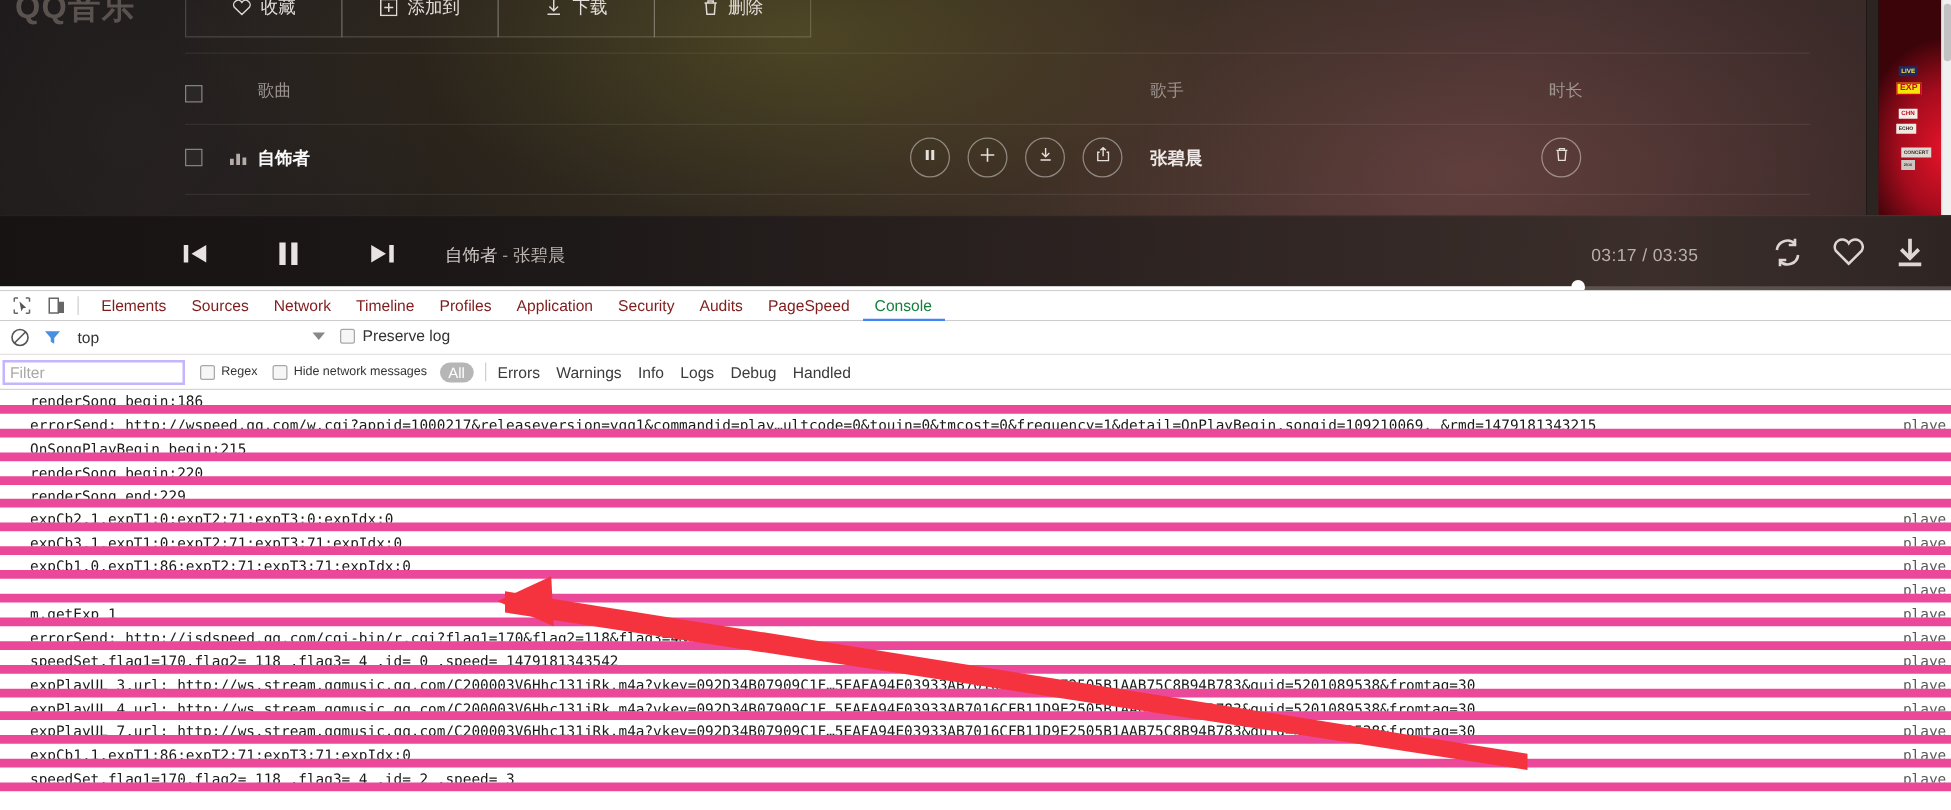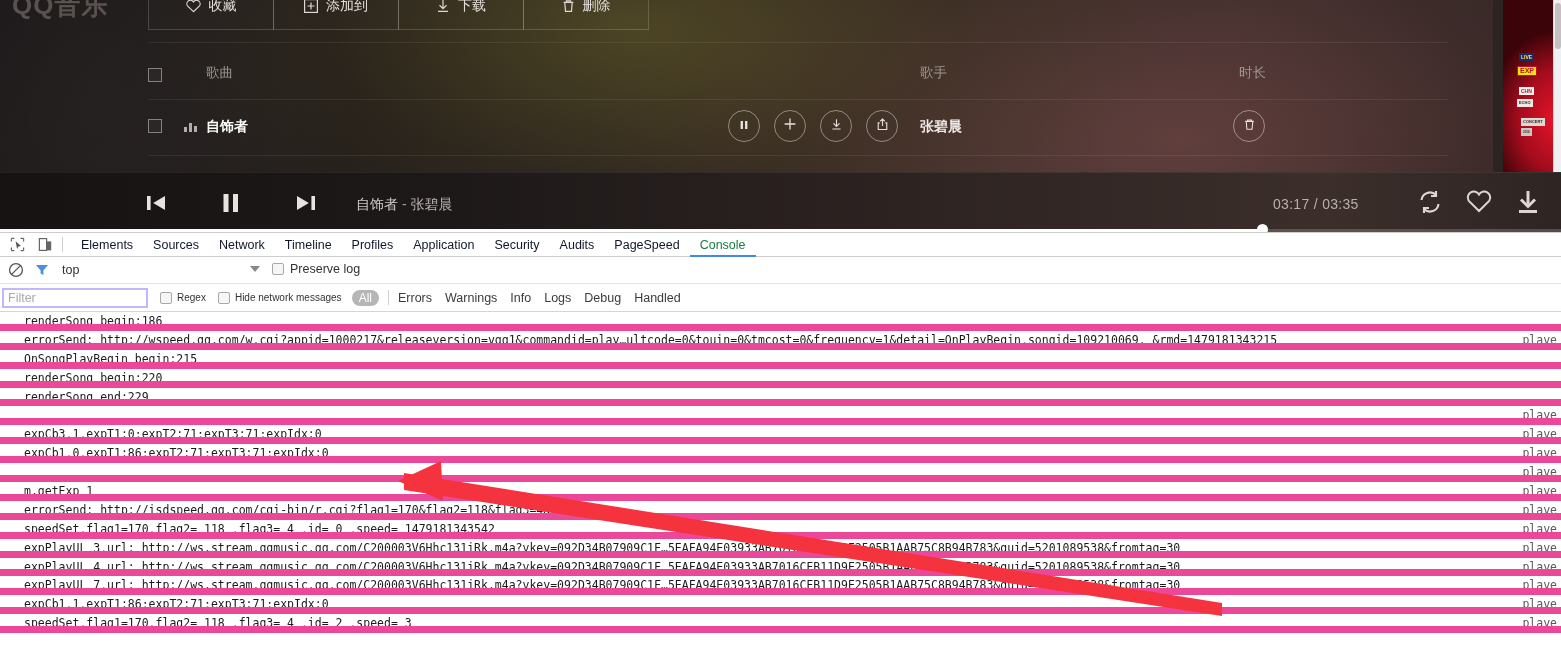--- a/index.html
+++ b/index.html
@@ -175,21 +175,21 @@
     border-bottom: 1px solid #cdcdcd;
     display: flex; align-items: center;
     background: #fff;
   }
   .dt-icnbtn {
     width: 22px; height: 20px; margin-left: 6px;
     display: flex; align-items: center; justify-content: center; cursor: pointer;
   }
   .dt-divider { width: 1px; height: 15px; background: #cfcfcf; margin: 0 8px 0 6px; }
   .dt-tab {
-    font-size: 12.5px; color: #0f172a; padding: 0 10px;
+    font-size: 12.5px; color: #7f1d1d; padding: 0 10px;
     height: 24px; line-height: 24px; cursor: pointer; white-space: nowrap;
   }
   .dt-tab.active { color: #15803d; box-shadow: inset 0 -2px 0 #4285f4; }
 
   .dt-ctxbar {
     position: relative; height: 27px;
     border-bottom: 1px solid #e3e3e3;
     display: flex; align-items: center; background: #fff;
   }
   .ban-icon { margin-left: 8px; width: 16px; height: 16px; cursor: pointer; }
@@ -517,20 +517,21 @@
         <div class="msg">
           <span class="txt">OnSongPlayBegin begin:215</span>
         </div>
         <div class="msg">
           <span class="txt">renderSong begin:220</span>
         </div>
         <div class="msg">
           <span class="txt">renderSong end:229</span>
         </div>
         <div class="msg">
+          <span class="txt">expCb2,1,expT1:0;expT2:71;expT3:0;expIdx:0</span>
           <span class="lnk">playe</span>
         </div>
         <div class="msg">
           <span class="txt">expCb3,1,expT1:0;expT2:71;expT3:71;expIdx:0</span>
           <span class="lnk">playe</span>
         </div>
         <div class="msg">
           <span class="txt">expCb1,0,expT1:86;expT2:71;expT3:71;expIdx:0</span>
           <span class="lnk">playe</span>
         </div>

